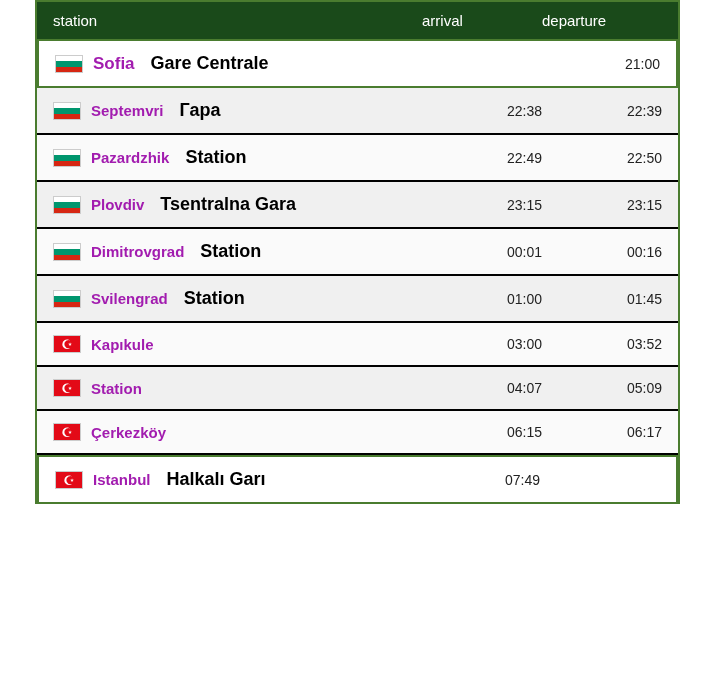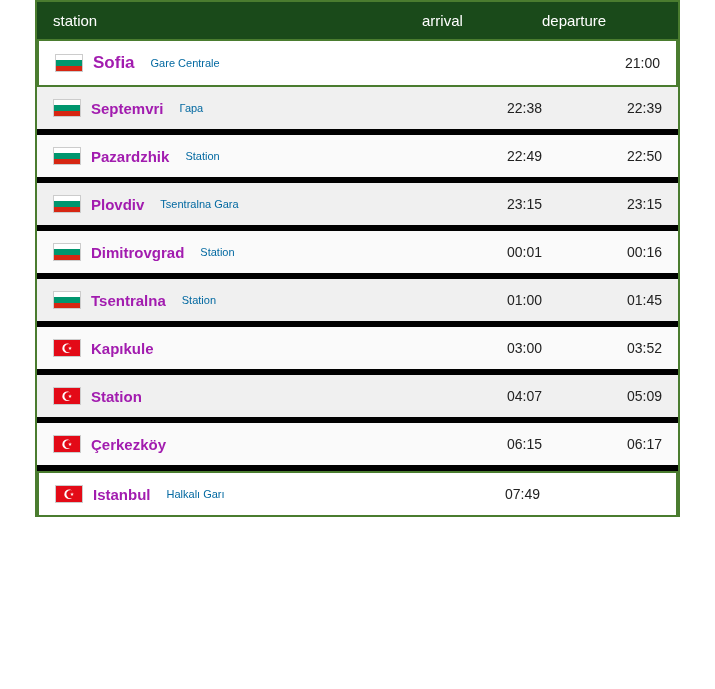--- a/index.html
+++ b/index.html
@@ -29,21 +29,21 @@
     }
     .table-header .col-arrival,
     .table-header .col-departure {
       text-align: left;
     }
     .table-row {
       display: grid;
       grid-template-columns: 1fr 120px 120px;
       padding: 12px 16px;
       align-items: center;
-      border-bottom: 6px solid #000000;
+      border-bottom: 2px solid #000000;
     }
     .table-row:last-child {
       border-bottom: none;
     }
     .table-row:nth-child(even) {
       background-color: #f0f0f0;
     }
     .table-row:nth-child(odd) {
       background-color: #fafafa;
     }
@@ -86,23 +86,23 @@
       top: 50%;
       left: 50%;
       transform: translate(-50%, -50%);
     }
     .station-name {
       font-weight: bold;
       font-size: 15px;
       color: #a21caf;
     }
     .station-sub {
-      font-weight: normal;
-      font-size: 11px;
-      color: #0369a1;
+      font-weight: bold;
+      font-size: 18px;
+      color: #000000;
       margin-left: 6px;
     }
     .time-cell {
       font-size: 14px;
       color: #222;
       text-align: right;
     }
     .first-station-name {
       font-size: 17px;
     }
@@ -158,21 +158,21 @@
           <span class="flag flag-bg"></span>
           <span class="station-name">Dimitrovgrad</span>
           <span class="station-sub">Station</span>
         </div>
         <div class="time-cell">00:01</div>
         <div class="time-cell">00:16</div>
       </div>
       <div class="table-row">
         <div class="station-cell">
           <span class="flag flag-bg"></span>
-          <span class="station-name">Tsentralna</span>
+          <span class="station-name">Svilengrad</span>
           <span class="station-sub">Station</span>
         </div>
         <div class="time-cell">01:00</div>
         <div class="time-cell">01:45</div>
       </div>
       <div class="table-row">
         <div class="station-cell">
           <span class="flag flag-tr"></span>
           <span class="station-name">Kapıkule</span>
         </div>

